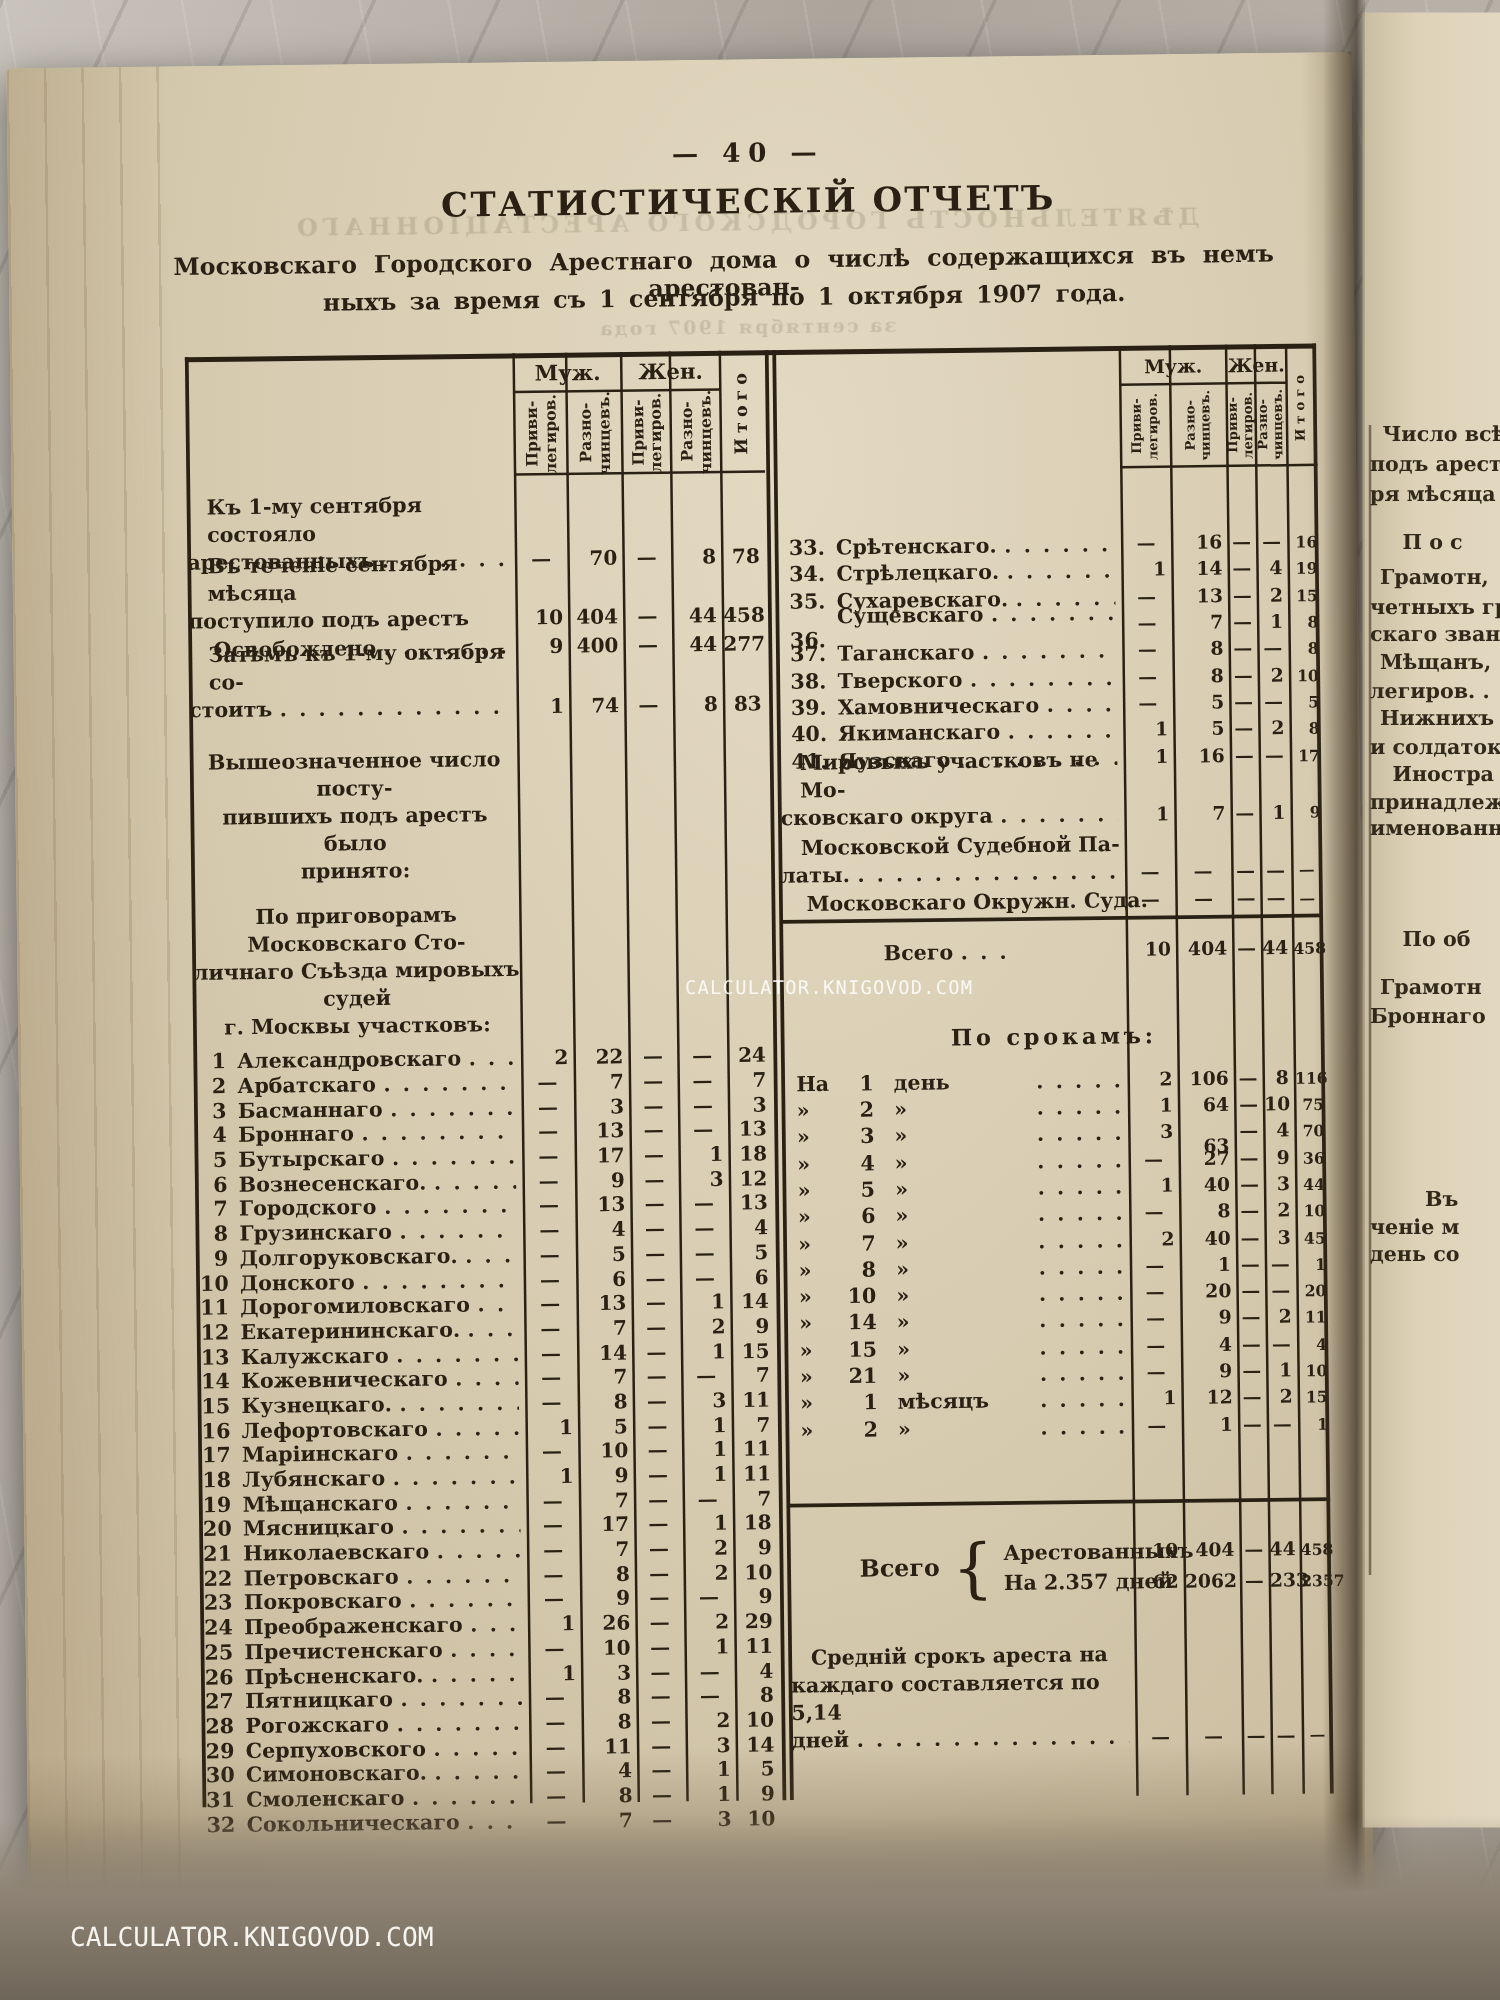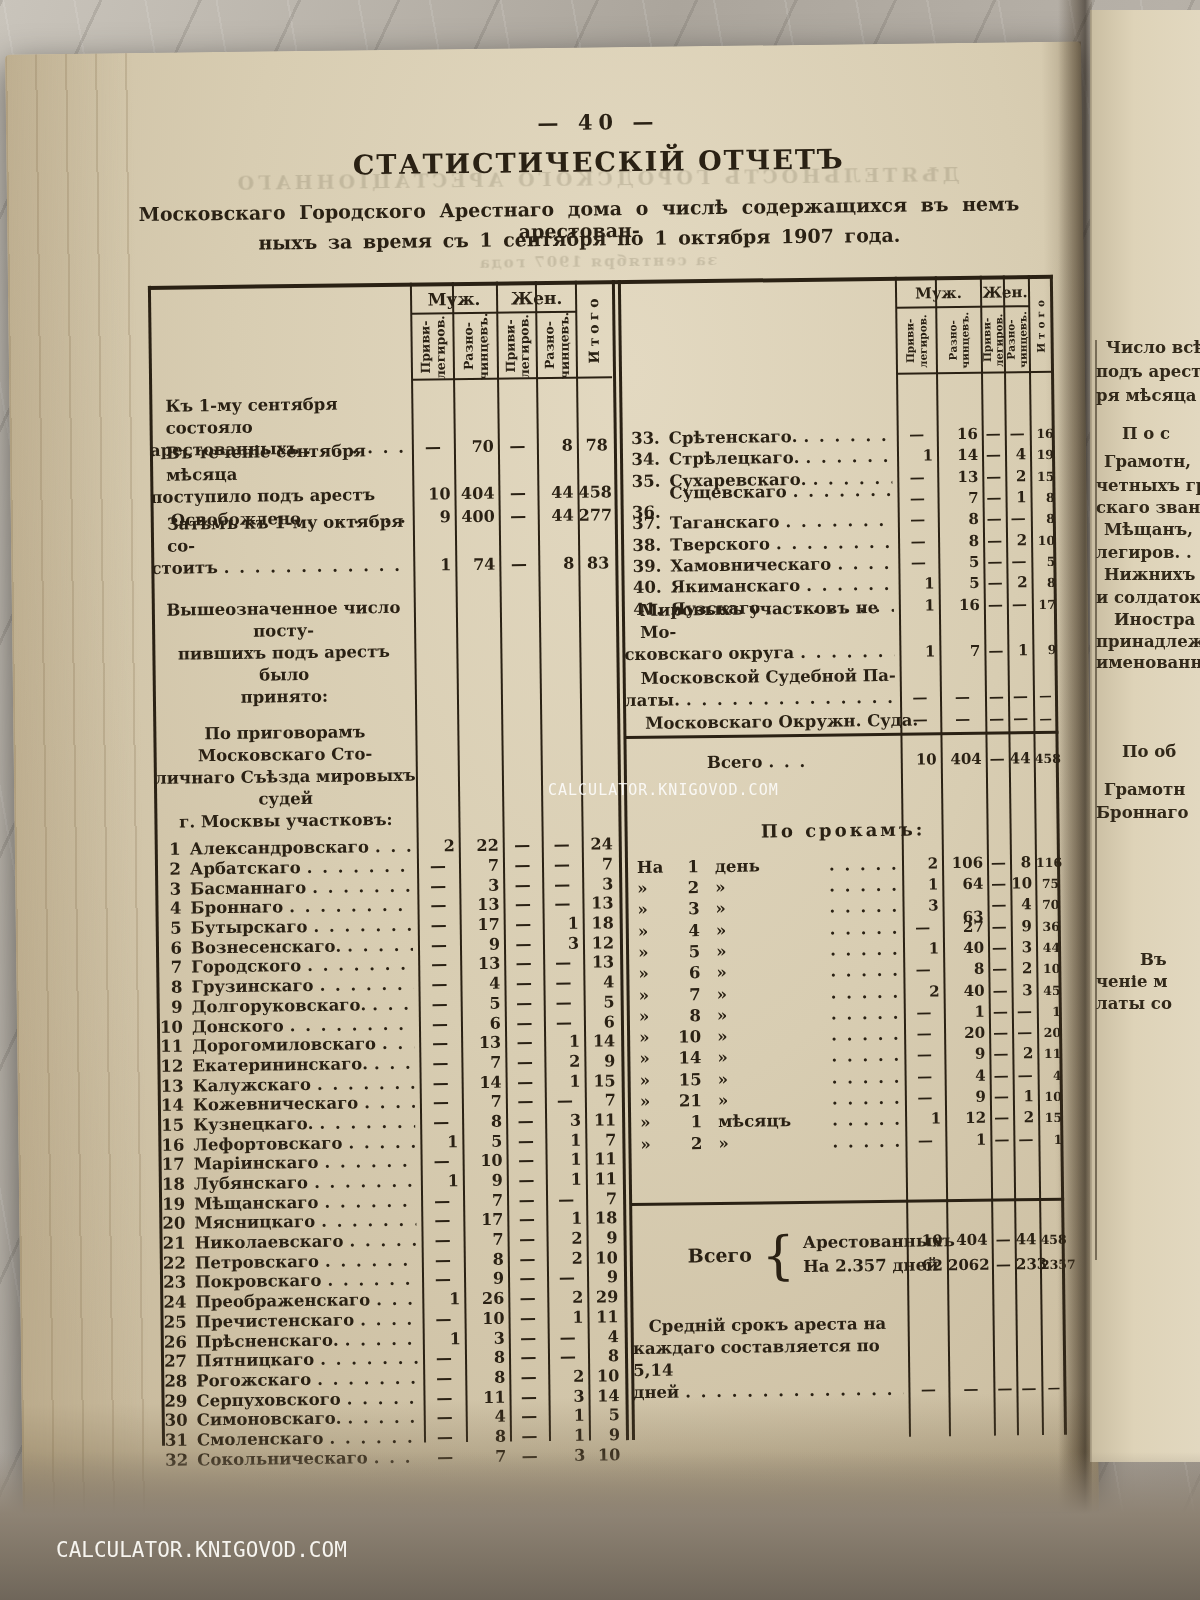--- a/index.html
+++ b/index.html
@@ -1060,21 +1060,21 @@
       <div class="frag" style="top: 555px; left: 14px;">Нижнихъ</div>
       <div class="frag" style="top: 578px; left: 6px;">и солдаток</div>
       <div class="frag" style="top: 600px; left: 24px;">Иностра</div>
       <div class="frag" style="top: 622px; left: 6px;">принадлеж</div>
       <div class="frag" style="top: 643px; left: 6px;">именованн</div>
       <div class="frag" style="top: 732px; left: 32px;">По об</div>
       <div class="frag" style="top: 770px; left: 14px;">Грамотн</div>
       <div class="frag" style="top: 793px; left: 6px;">Броннаго</div>
       <div class="frag" style="top: 940px; left: 50px;">Въ</div>
       <div class="frag" style="top: 962px; left: 6px;">ченіе м</div>
-      <div class="frag" style="top: 984px; left: 6px;">латы со</div>
+      <div class="frag" style="top: 984px; left: 6px;">день со</div>
     </div>
 
   <div class="gutter"></div>
   <div class="bottomBand"></div>
 
   <div class="wm center">CALCULATOR.KNIGOVOD.COM</div>
   <div class="wm corner">CALCULATOR.KNIGOVOD.COM</div>
 </div>
 
 </body></html>

